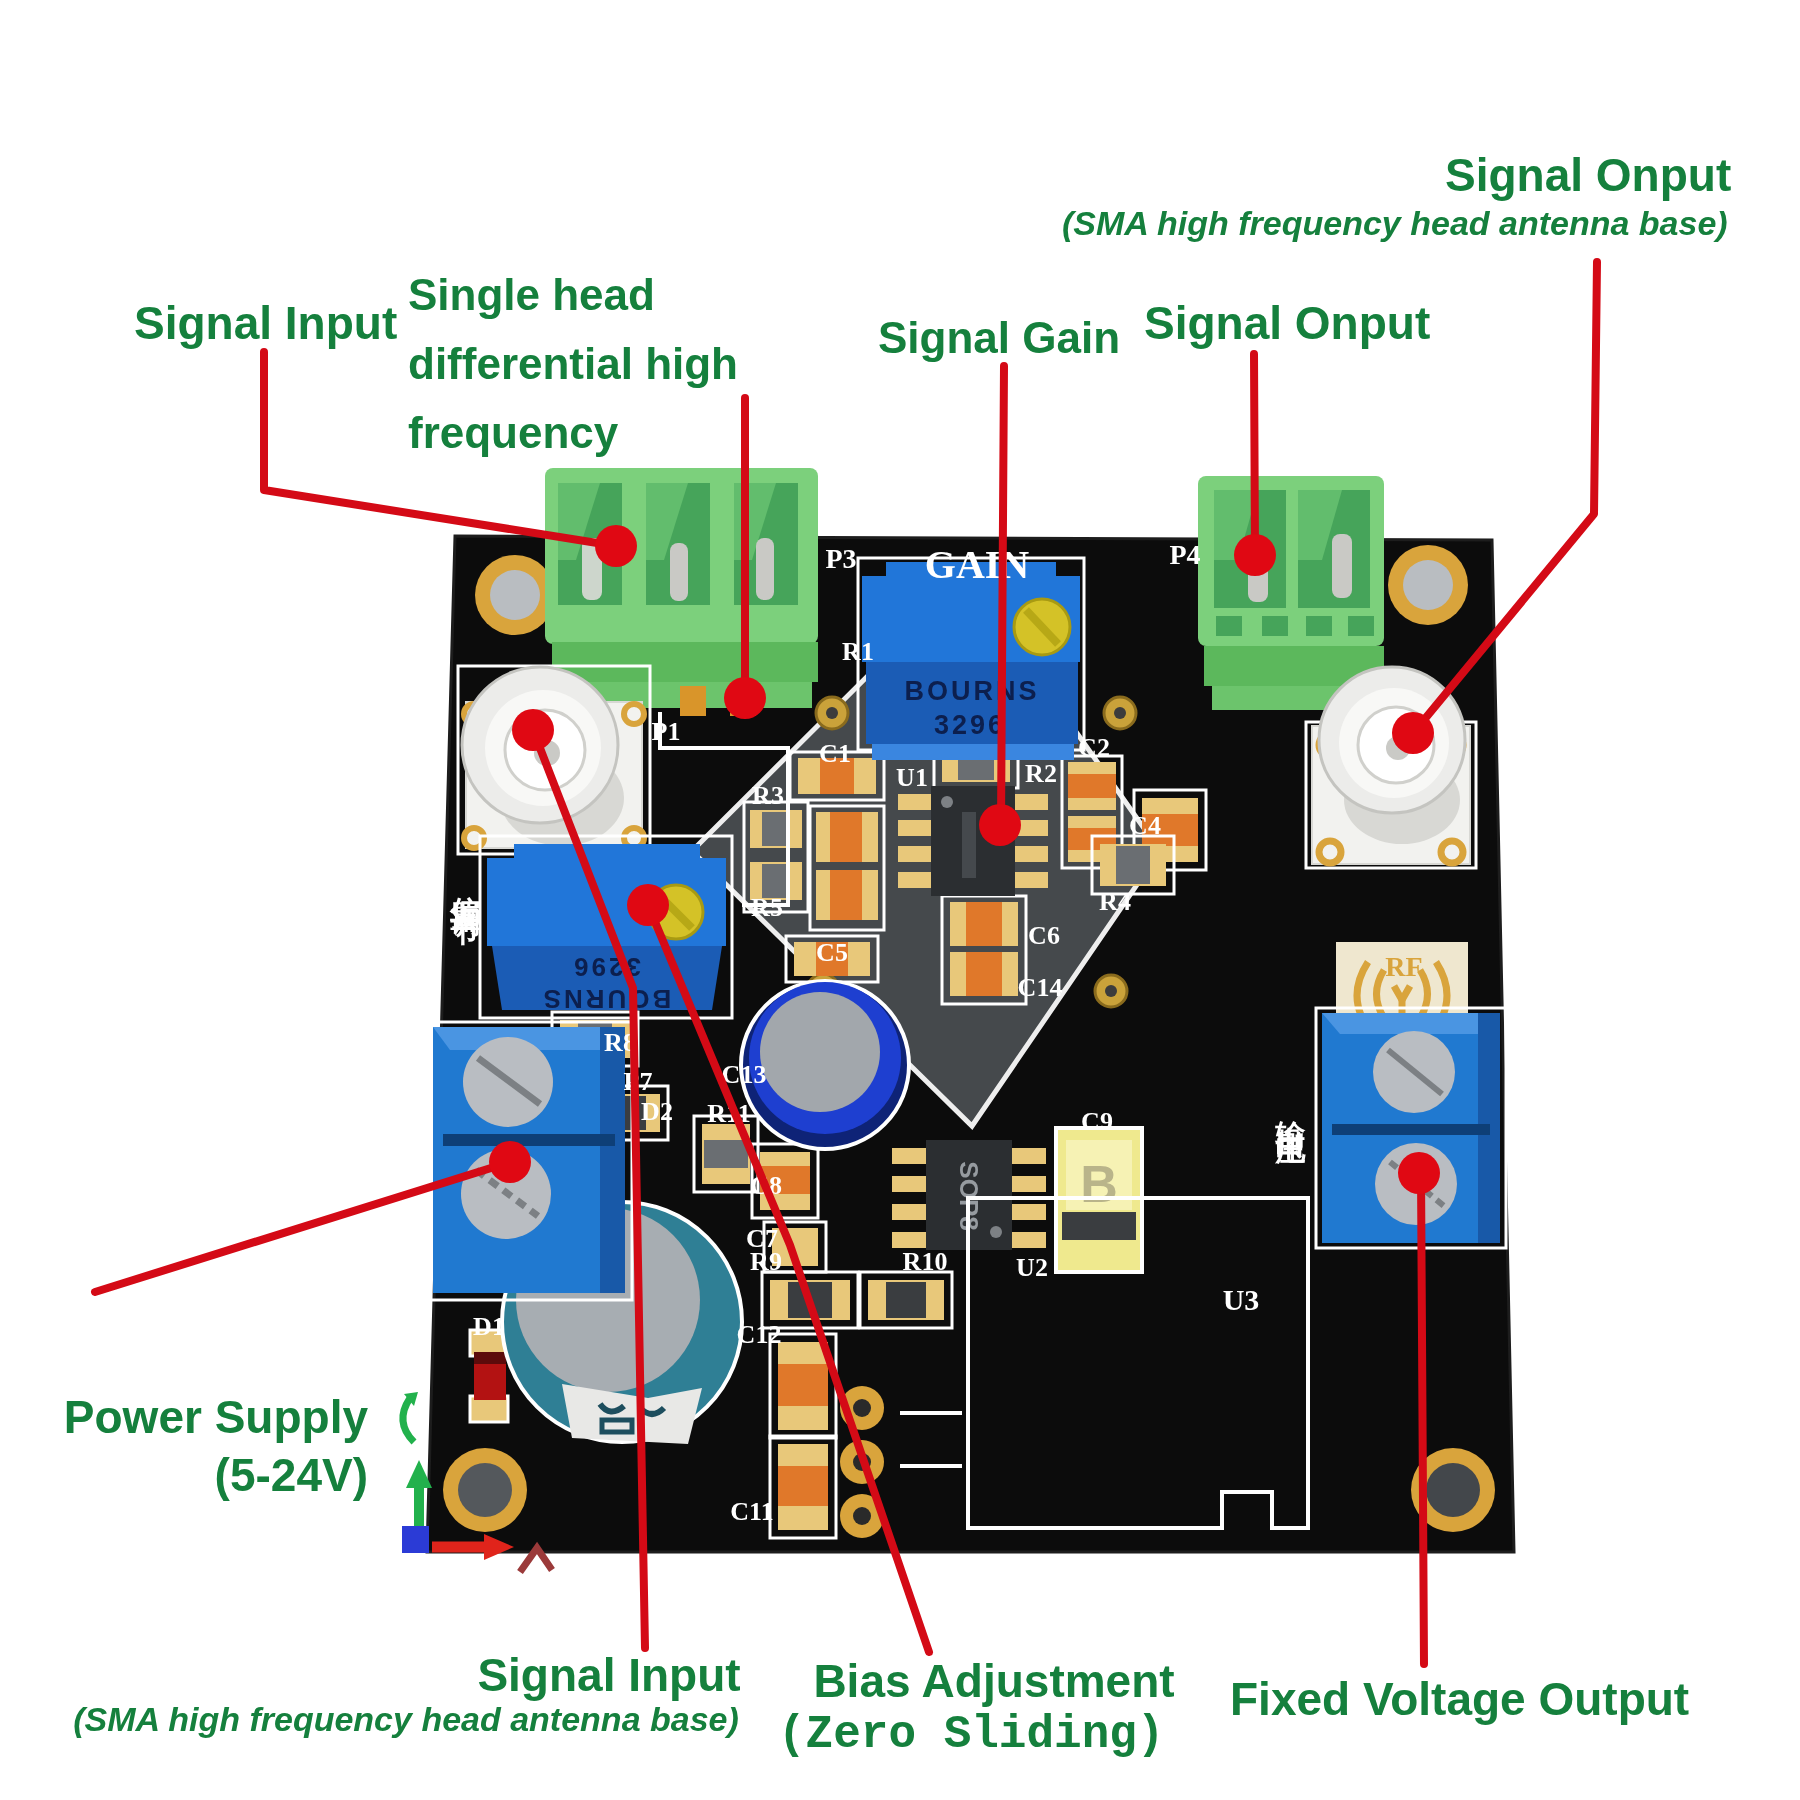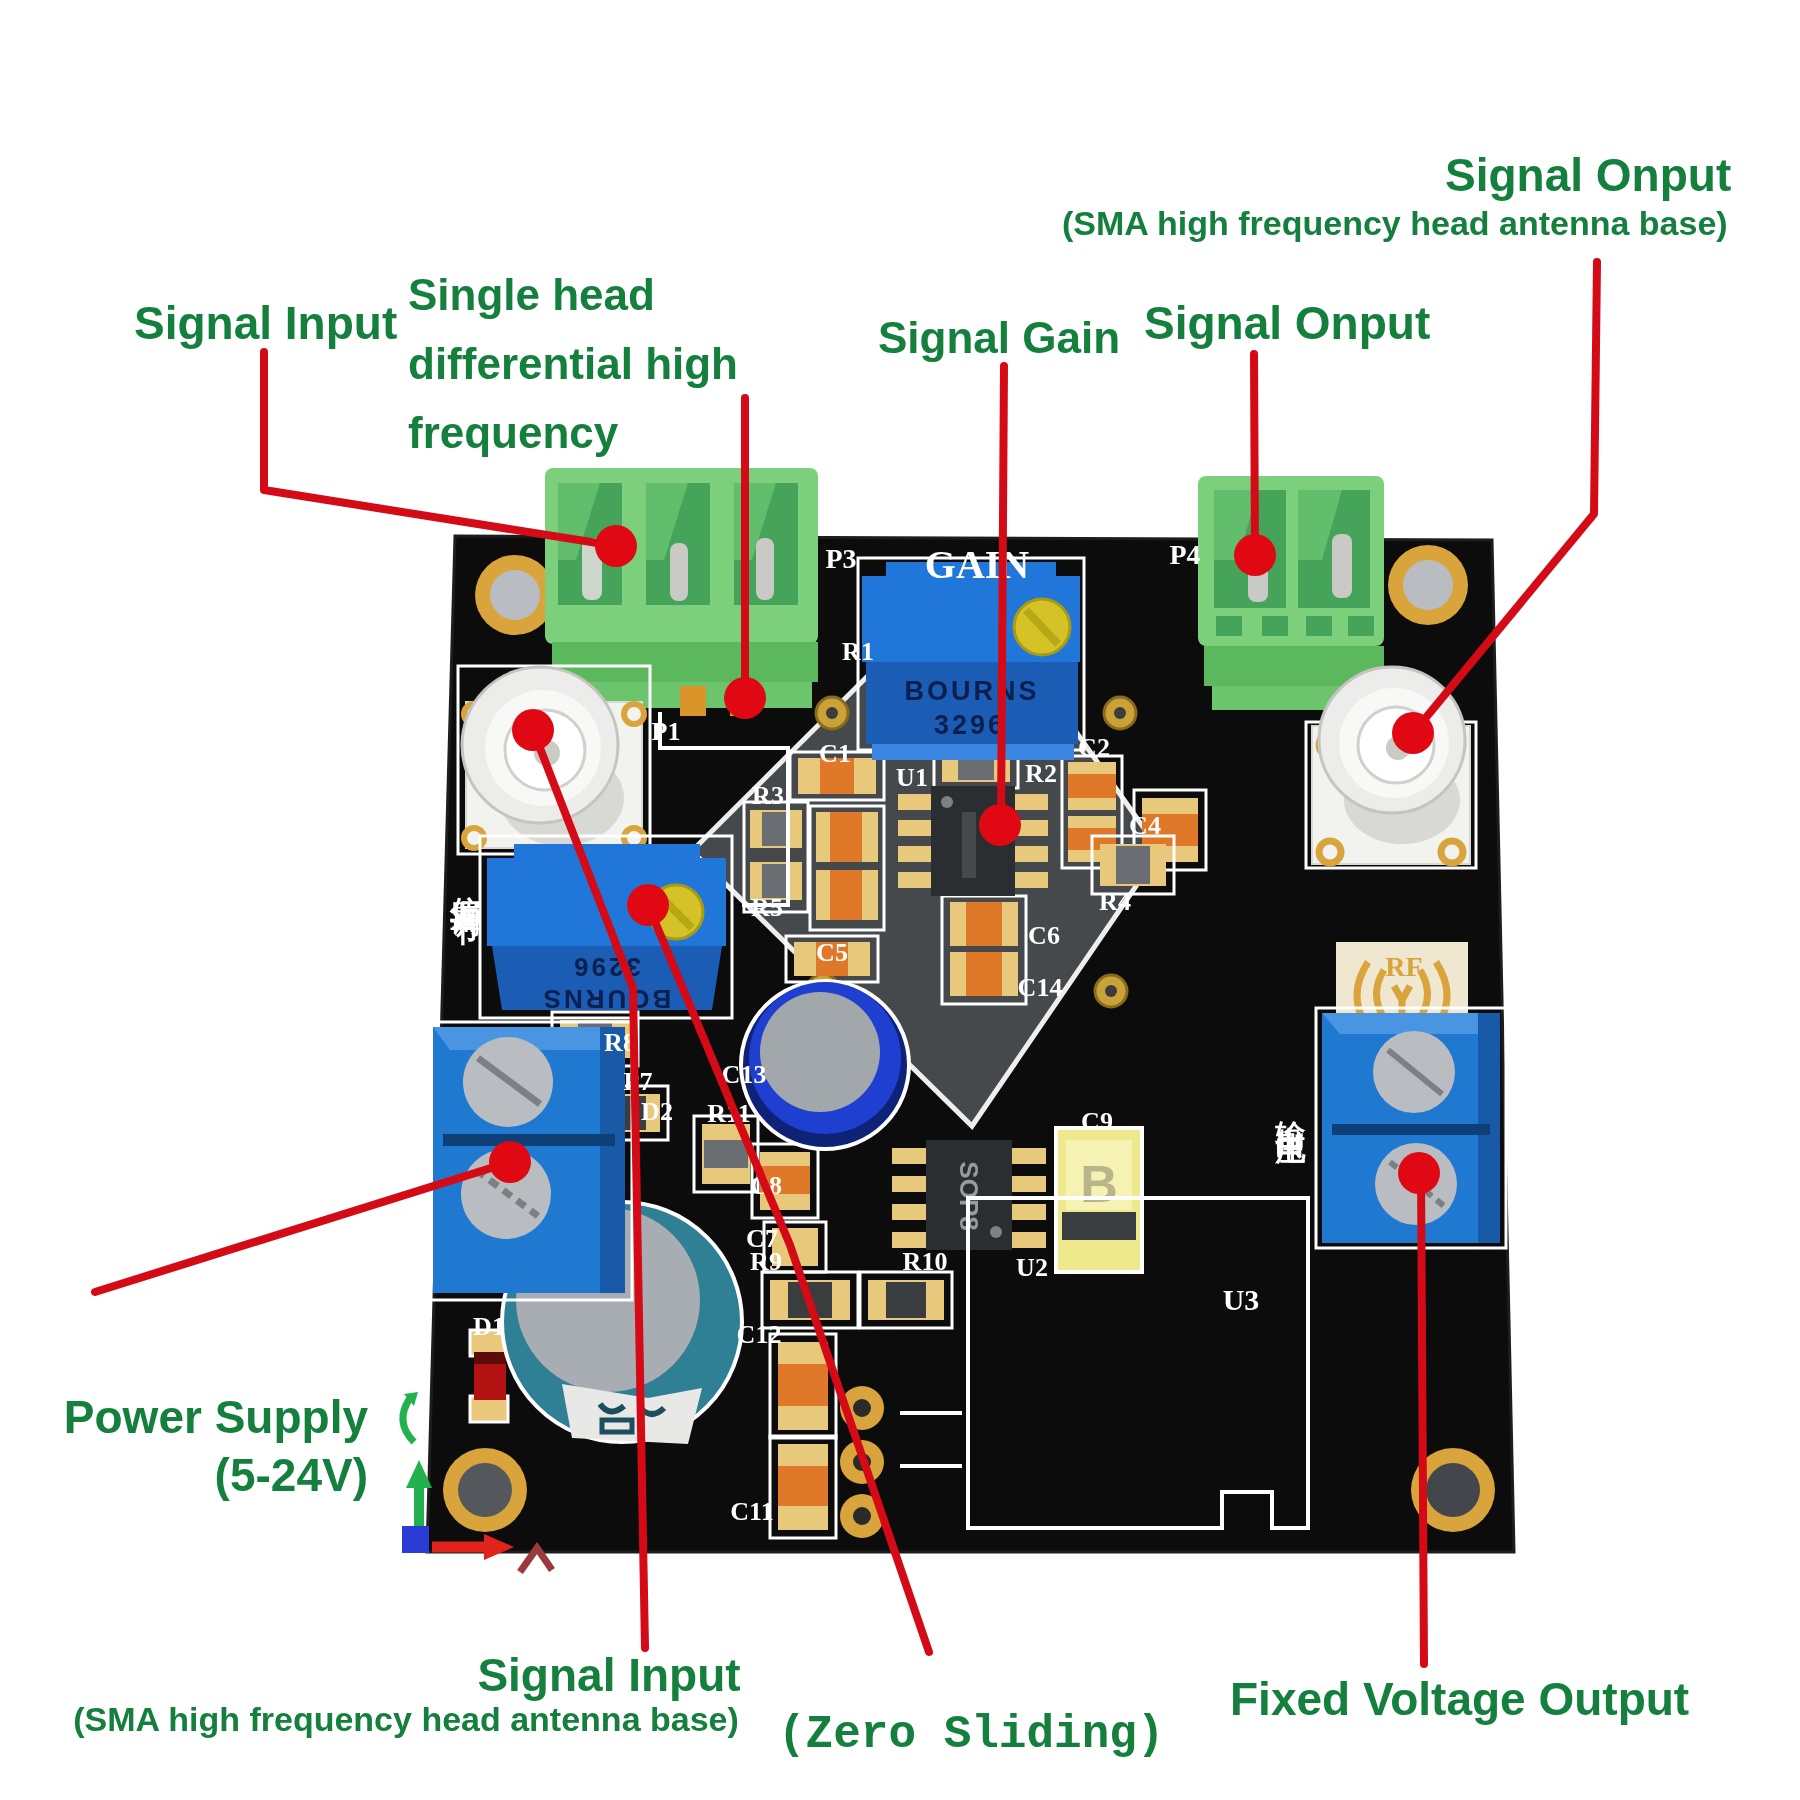--- a/index.html
+++ b/index.html
@@ -2,21 +2,21 @@
 <html><head>
 <meta charset="utf-8">
 <style>
   html,body{margin:0;padding:0;background:#ffffff;}
   #stage{position:relative;width:1800px;height:1800px;background:#ffffff;overflow:hidden;
          font-family:"Liberation Sans",sans-serif;}
   #pcb-svg{position:absolute;left:0;top:0;}
   .ann{position:absolute;color:#15803d;font-weight:bold;white-space:nowrap;line-height:1.0;}
   .t46{font-size:46px;}
   .t44{font-size:44px;}
-  .t34{font-size:34px;}
+  .t34{font-size:34px;font-style:italic;}
   .center{text-align:center;}
   .right{text-align:right;}
   .silk{fill:#ffffff;font-family:"Liberation Serif","DejaVu Serif",serif;font-weight:bold;}
   .cnv{fill:#ffffff;font-family:"DejaVu Sans",sans-serif;font-weight:bold;font-size:30px;
        writing-mode:vertical-rl;text-orientation:upright;letter-spacing:6px;}
 </style>
 </head>
 <body>
 
 <div id="stage">
@@ -422,17 +422,18 @@
   <div class="ann sub t34" style="left:1062px;top:206px;">(SMA high frequency head antenna base)</div>
 
   <div class="ann t46 right" style="right:1432px;top:1388px;line-height:58px;width:400px;right:auto;left:-32px;text-align:right;">
     <div>Power Supply</div>
     <div>(5-24V)</div>
   </div>
 
   <div class="ann t46 center" style="left:459px;top:1652px;width:300px;">Signal Input</div>
   <div class="ann sub t34 center" style="left:46px;top:1702px;width:720px;">(SMA high frequency head antenna base)</div>
 
+  <div class="ann t46 center" style="left:812px;top:1658px;width:364px;">Bias Adjustment</div>
   <div class="ann t46 center" style="left:778px;top:1712px;width:364px;font-family:Liberation Mono, monospace;">(Zero Sliding)</div>
 
   <div class="ann t46" style="left:1230px;top:1676px;">Fixed Voltage Output</div>
 
 </div>
 
 </body></html>

